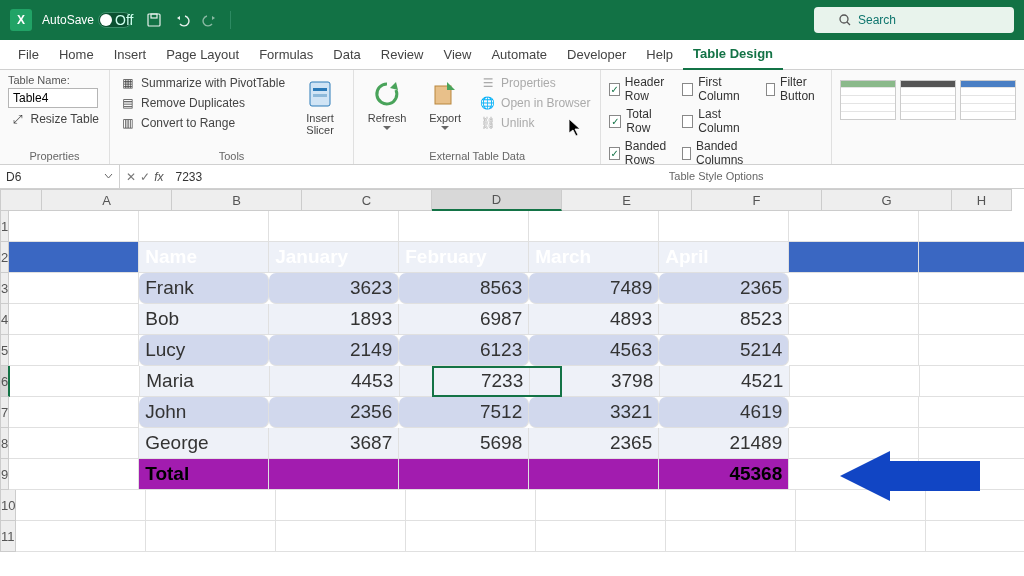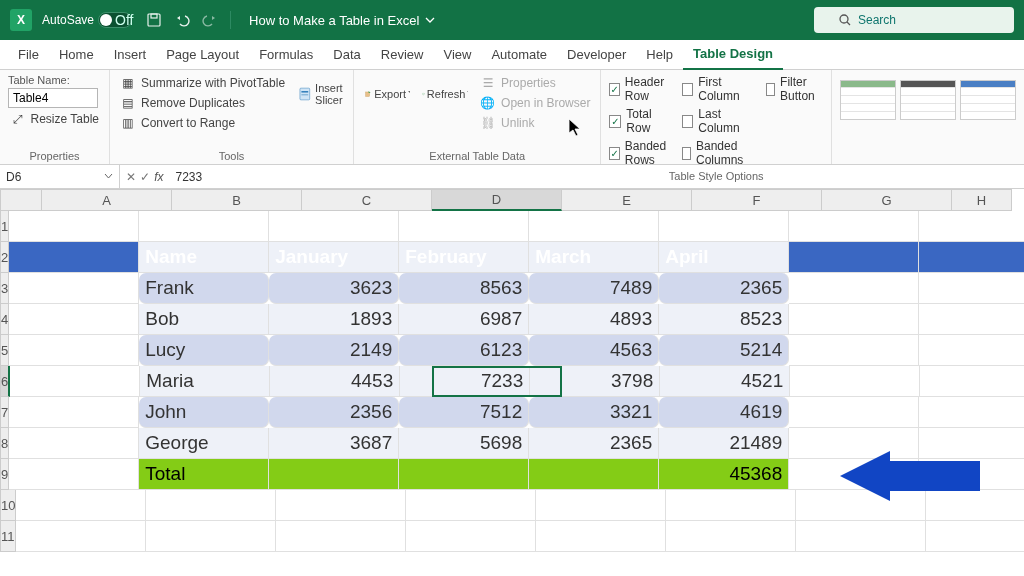--- a/index.html
+++ b/index.html
@@ -22,21 +22,21 @@
   .ribbon-tabs .tab.active { color: #137346; font-weight: 600; border-bottom: 2px solid #137346; }
   
   .ribbon { height: 95px; background: #fafafa; border-bottom: 1px solid #d0d0d0; display: flex; font-size: 12px; }
   .group { border-right: 1px solid #e0e0e0; padding: 4px 8px 2px 8px; display: flex; flex-direction: column; }
   .group-label { text-align: center; font-size: 11px; color: #666; margin-top: auto; padding-top: 2px; }
   .vstack { display: flex; flex-direction: column; gap: 2px; }
   .hstack { display: flex; align-items: flex-start; gap: 8px; }
   .btn-sm { display: flex; align-items: center; gap: 5px; padding: 1px 2px; color: #444; font-size:12px; white-space:nowrap;}
   .btn-sm.disabled { color: #aaa; }
   .icon16 { width: 16px; height: 16px; display: inline-flex; align-items: center; justify-content: center; }
-  .big-btn { display: flex; flex-direction: row; align-items: center; justify-content: center; width: 50px; padding: 4px 2px; gap: 2px; font-size: 11px; color:#444; text-align:center;}
+  .big-btn { display: flex; flex-direction: column; align-items: center; justify-content: center; width: 50px; padding: 4px 2px; gap: 2px; font-size: 11px; color:#444; text-align:center;}
   .big-btn .icon32 { width: 32px; height: 32px; }
   input.tn { width: 90px; height: 20px; border: 1px solid #b5b5b5; font-size: 12px; padding: 0 4px; background:#fff;}
   .chk { display: flex; align-items: center; gap: 5px; font-size: 12px; color: #333; padding:1px 0;}
   .chk .box { width: 13px; height: 13px; border: 1px solid #888; background: #fff; display:flex; align-items:center; justify-content:center; font-size:10px; color:#137346;}
   .styles-gallery { display:flex; gap:4px; padding:6px 0 0 0;}
   .style-thumb { width:56px; height:40px; border:1px solid #ccc; background:#fff; display:flex; flex-direction:column;}
   .style-thumb .hdr { height:6px;}
   .style-thumb .row { flex:1; border-top:1px solid #e4e4e4;}
   
   .fbar { height: 24px; border-bottom: 1px solid #d0d0d0; display: flex; align-items: center; font-size: 12px; }
@@ -52,21 +52,21 @@
   .ch.sel { background: #d8d8d8; border-bottom:2px solid #137346;}
   .rows { display: flex; flex-direction: column; }
   .gr { display: flex; height: 31px; }
   .rh { width: 42px; background: #eee; border: 1px solid #ccc; border-top:none; display: flex; align-items: center; justify-content: center; font-size: 13px; color: #555; }
   .rh.sel { background:#d8d8d8; border-right:2px solid #137346;}
   .cell { flex: 0 0 130px; border-right: 1px solid #e0e0e0; border-bottom: 1px solid #e0e0e0; padding: 2px 6px; font-size: 19px; display:flex; align-items:center;}
   .thead .cell { background: #3a67c2; color: #fff; font-weight: 700; }
   .band .cell.tb { background: #d1d8ed; border-radius: 7px; }
   .cell.tb { background: #eef1f8; }
   .cell.tr { justify-content:flex-end; }
-  .total .cell.tb { background: #84cc16; font-weight:400; color:#000;}
+  .total .cell.tb { background: #a21caf; font-weight:700; color:#000;}
   .active-cell { position:absolute; border:2px solid #137346; pointer-events:none; }
   .arrow { position:absolute; }
   .cursor { position:absolute; width:16px; height:20px; }
 </style>
 </head>
 <body>
 
 <div class="titlebar">
   <div class="xl-logo">X</div>
   <div class="autosave">
@@ -88,26 +88,20 @@
         <path d="M3 6l3-2-0 4z" fill="#fff" stroke="none"></path>
       </svg>
     </div>
   <div class="tb-icon" style="opacity:.5">
       <svg width="16" height="16" viewBox="0 0 16 16" fill="none" stroke="#fff" stroke-width="1.4">
         <path d="M5 4a5 5 0 1 0 5 8"></path>
         <path d="M13 6l-3-2 0 4z" fill="#fff" stroke="none"></path>
       </svg>
     </div>
   <div class="tb-sep"></div>
-  <div class="doc-title">
-    <span>How to Make a Table in Excel</span>
-    <svg width="10" height="10">
-        <path d="M1 3l4 4 4-4" fill="none" stroke="#fff" stroke-width="1.3"></path>
-      </svg>
-  </div>
   <div class="spacer"></div>
   <div class="search">
     <svg width="14" height="14">
         <circle cx="6" cy="6" r="4" fill="none" stroke="#555" stroke-width="1.3"></circle>
         <path d="M9 9l3 3" stroke="#555" stroke-width="1.3"></path>
       </svg>
     <span>Search</span>
   </div>
 </div>
 
@@ -162,34 +156,34 @@
           </svg>
         <span>Insert Slicer</span>
       </div>
     </div>
     <div class="group-label">Tools</div>
   </div>
   <div class="group">
     <div class="hstack">
       <div class="big-btn">
         <svg class="icon32" viewBox="0 0 32 32">
+            <path d="M16 6a10 10 0 1 0 9 6" fill="none" stroke="#49a35a" stroke-width="3"></path>
+            <path d="M25 4l2 8-8-2z" fill="#49a35a"></path>
+          </svg>
+        <span>Refresh</span>
+        <svg width="8" height="6">
+            <path d="M0 0l4 4 4-4" fill="#666"></path>
+          </svg>
+      </div>
+      <div class="big-btn">
+        <svg class="icon32" viewBox="0 0 32 32">
             <rect x="6" y="8" width="16" height="18" fill="#e8c08a" stroke="#b8863d"></rect>
             <path d="M18 4l8 8-8 0z" fill="#49a35a"></path>
           </svg>
         <span>Export</span>
-        <svg width="8" height="6">
-            <path d="M0 0l4 4 4-4" fill="#666"></path>
-          </svg>
-      </div>
-      <div class="big-btn">
-        <svg class="icon32" viewBox="0 0 32 32">
-            <path d="M16 6a10 10 0 1 0 9 6" fill="none" stroke="#49a35a" stroke-width="3"></path>
-            <path d="M25 4l2 8-8-2z" fill="#49a35a"></path>
-          </svg>
-        <span>Refresh</span>
         <svg width="8" height="6">
             <path d="M0 0l4 4 4-4" fill="#666"></path>
           </svg>
       </div>
       <div class="vstack">
         <div class="btn-sm disabled">
             <span class="icon16">☰</span>
             <span>Properties</span>
           </div>
         <div class="btn-sm disabled">

